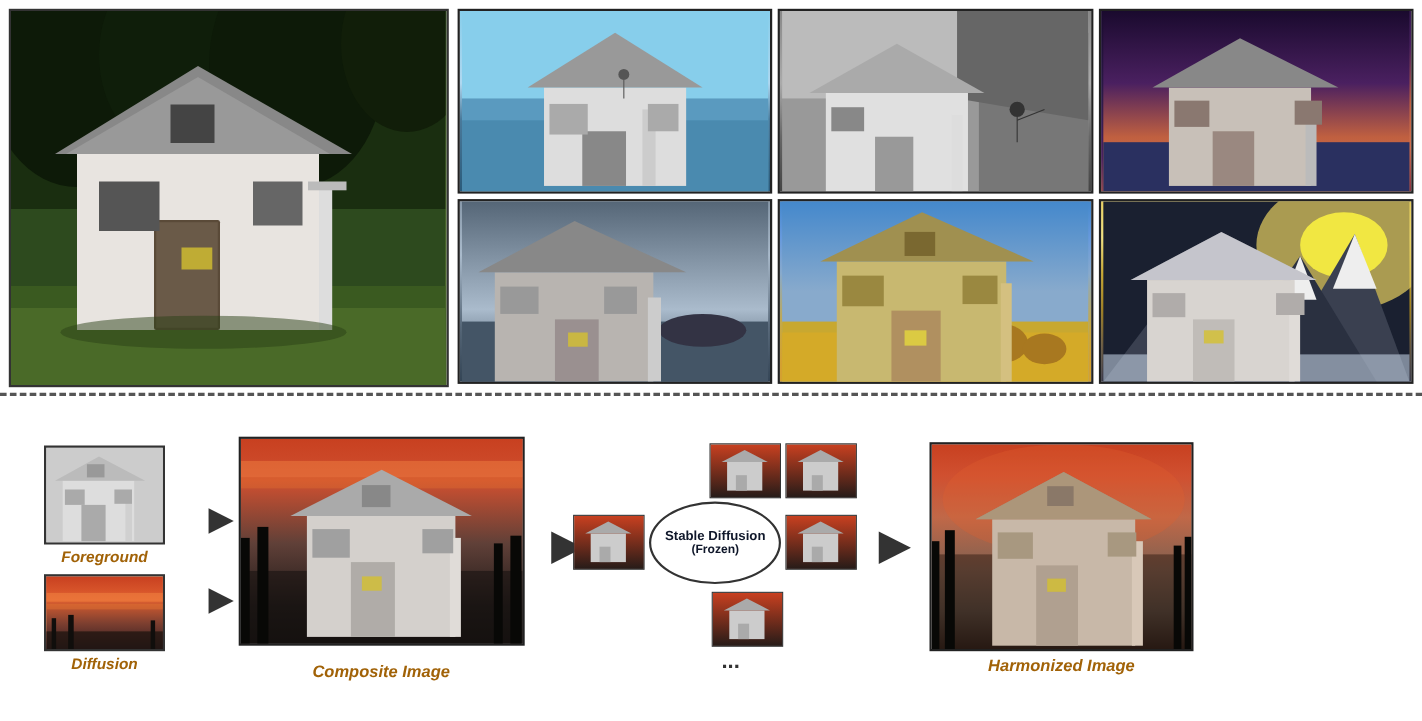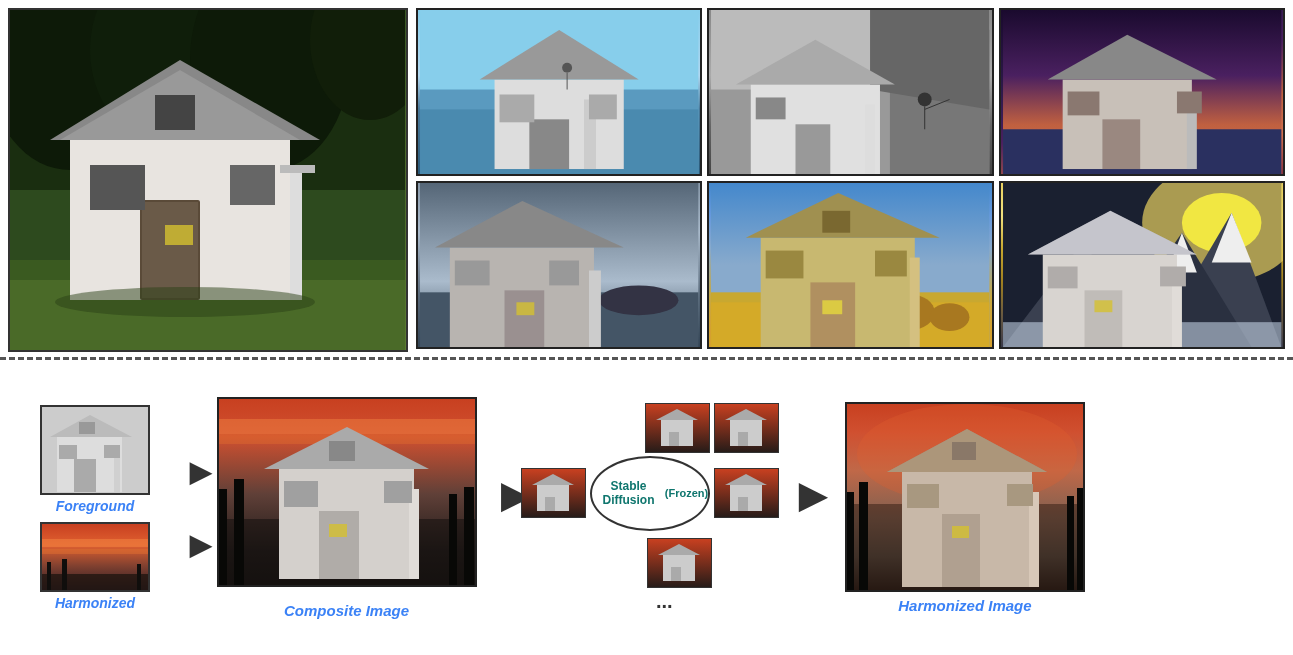--- a/index.html
+++ b/index.html
@@ -92,21 +92,21 @@
     .bg-small {
       width: 110px;
       height: 70px;
       background: linear-gradient(160deg, #c84020 0%, #e06030 20%, #f08040 40%, #804030 60%, #2a1a0a 80%, #1a1520 100%);
     }
 
     .label-italic {
       font-style: italic;
       font-weight: bold;
       font-size: 14px;
-      color: #3b82f6;
+      color: #a16207;
       margin-top: 3px;
     }
 
     .arrow {
       font-size: 28px;
       color: #333;
       font-weight: bold;
     }
 
     
@@ -150,27 +150,27 @@
       position: absolute;
       top: 50%;
       left: 50%;
       transform: translate(-50%, -50%);
       background: #fff;
       border: 2.5px solid #333;
       border-radius: 50%;
       width: 120px;
       height: 75px;
       display: flex;
-      flex-direction: row;
+      flex-direction: column;
       align-items: center;
       justify-content: center;
       font-size: 13px;
       font-weight: bold;
       text-align: center;
-      color: #0f766e;
+      color: #0f172a;
       z-index: 10;
     }
 
     
     .harmonized-wrapper {
       display: flex;
       flex-direction: column;
       align-items: center;
       margin-left: 13px;
     }
@@ -429,21 +429,21 @@
           <rect x="0" y="15" width="110" height="8" fill="#f08040" opacity="0.6"></rect>
           <rect x="0" y="25" width="110" height="5" fill="#e07030" opacity="0.5"></rect>
 
           <rect x="0" y="50" width="110" height="20" fill="#201510" opacity="0.8"></rect>
 
           <rect x="5" y="38" width="4" height="32" fill="#100e0c"></rect>
           <rect x="20" y="35" width="5" height="35" fill="#100e0c"></rect>
           <rect x="95" y="40" width="4" height="30" fill="#100e0c"></rect>
         </svg>
       </div>
-      <div class="label-italic">Harmonized</div>
+      <div class="label-italic">Diffusion</div>
     </div>
 
   </div>
 
   <div class="arrows-between">
     <span class="arrow">▶</span>
     <span class="arrow">▶</span>
   </div>
 
   <div class="composite-wrapper">

